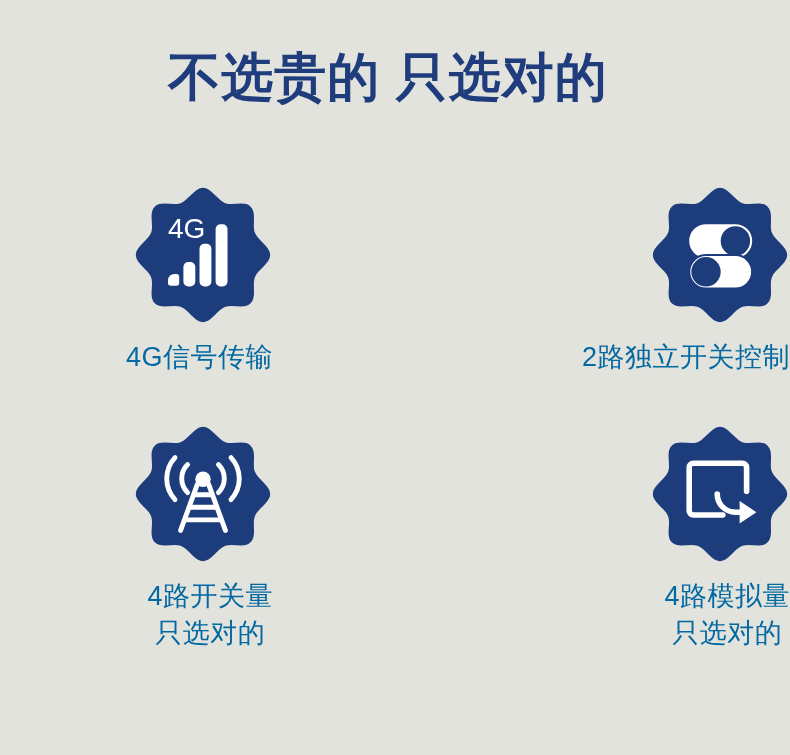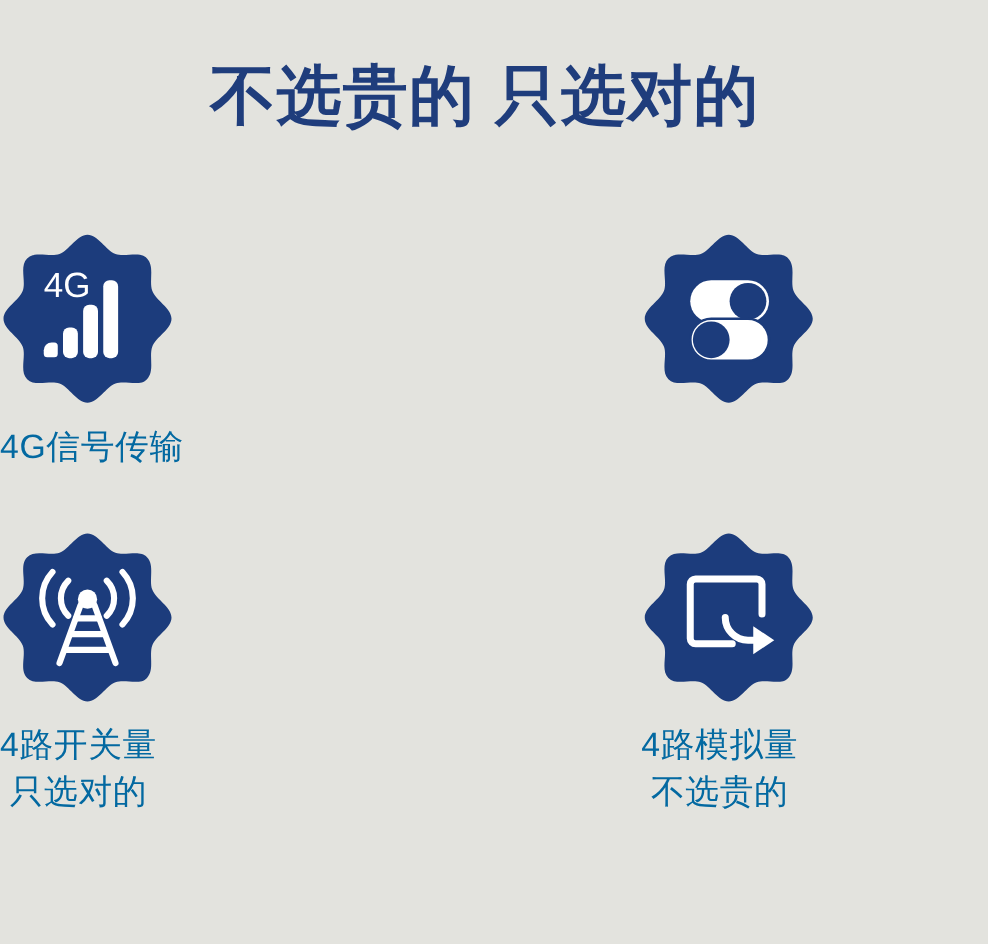--- a/index.html
+++ b/index.html
@@ -45,21 +45,21 @@
     width: 790px;
     display: grid;
     grid-template-columns: 1fr 1fr;
     grid-template-rows: auto auto;
     row-gap: 48px;
   }
 
   .cell {
     display: flex;
     flex-direction: column;
-    align-items: flex-start;
+    align-items: flex-end;
   }
   .cell.col-left  { padding-right: 122px; }
   .cell.col-right { padding-left: 118px; }
 
   .badge {
     width: 140px;
     height: 140px;
     display: block;
   }
 
@@ -137,20 +137,21 @@
           C79 22 88 4 100 4 Z"></path>
         <g>
           <rect x="56" y="56" width="90" height="48" rx="24" fill="#ffffff"></rect>
           <circle cx="122" cy="80" r="21" fill="#1c3c7c"></circle>
         </g>
         <g>
           <rect x="56" y="100" width="90" height="48" rx="24" fill="#ffffff" stroke="#1c3c7c" stroke-width="3"></rect>
           <circle cx="80" cy="124" r="21" fill="#1c3c7c"></circle>
         </g>
       </svg>
+      <div class="caption">2路独立开关控制</div>
     </div>
 
     <div class="cell col-left">
       <svg class="badge" viewBox="0 0 200 200">
         <path fill="#1c3c7c" d="
           M100 4
           C112 4 121 22 132 26
           C143 30 160 22 168 31
           C177 40 170 57 174 68
           C178 79 196 88 196 100
@@ -209,17 +210,17 @@
           C79 22 88 4 100 4 Z"></path>
         <g fill="none" stroke="#ffffff" stroke-width="8" stroke-linecap="round" stroke-linejoin="round">
 
           <path d="M104 130 H62 a6 6 0 0 1 -6 -6 V62 a6 6 0 0 1 6 -6 H132 a6 6 0 0 1 6 6 V96"></path>
 
           <path d="M96 100 a26 26 0 0 0 26 26 h18"></path>
         </g>
         <path d="M128 110 L152 126 L128 142 Z" fill="#ffffff"></path>
       </svg>
       <div class="caption">4路模拟量
-不选贵的</div>
+只选对的</div>
     </div>
 
   </div>
 </div>
 
 </body></html>

